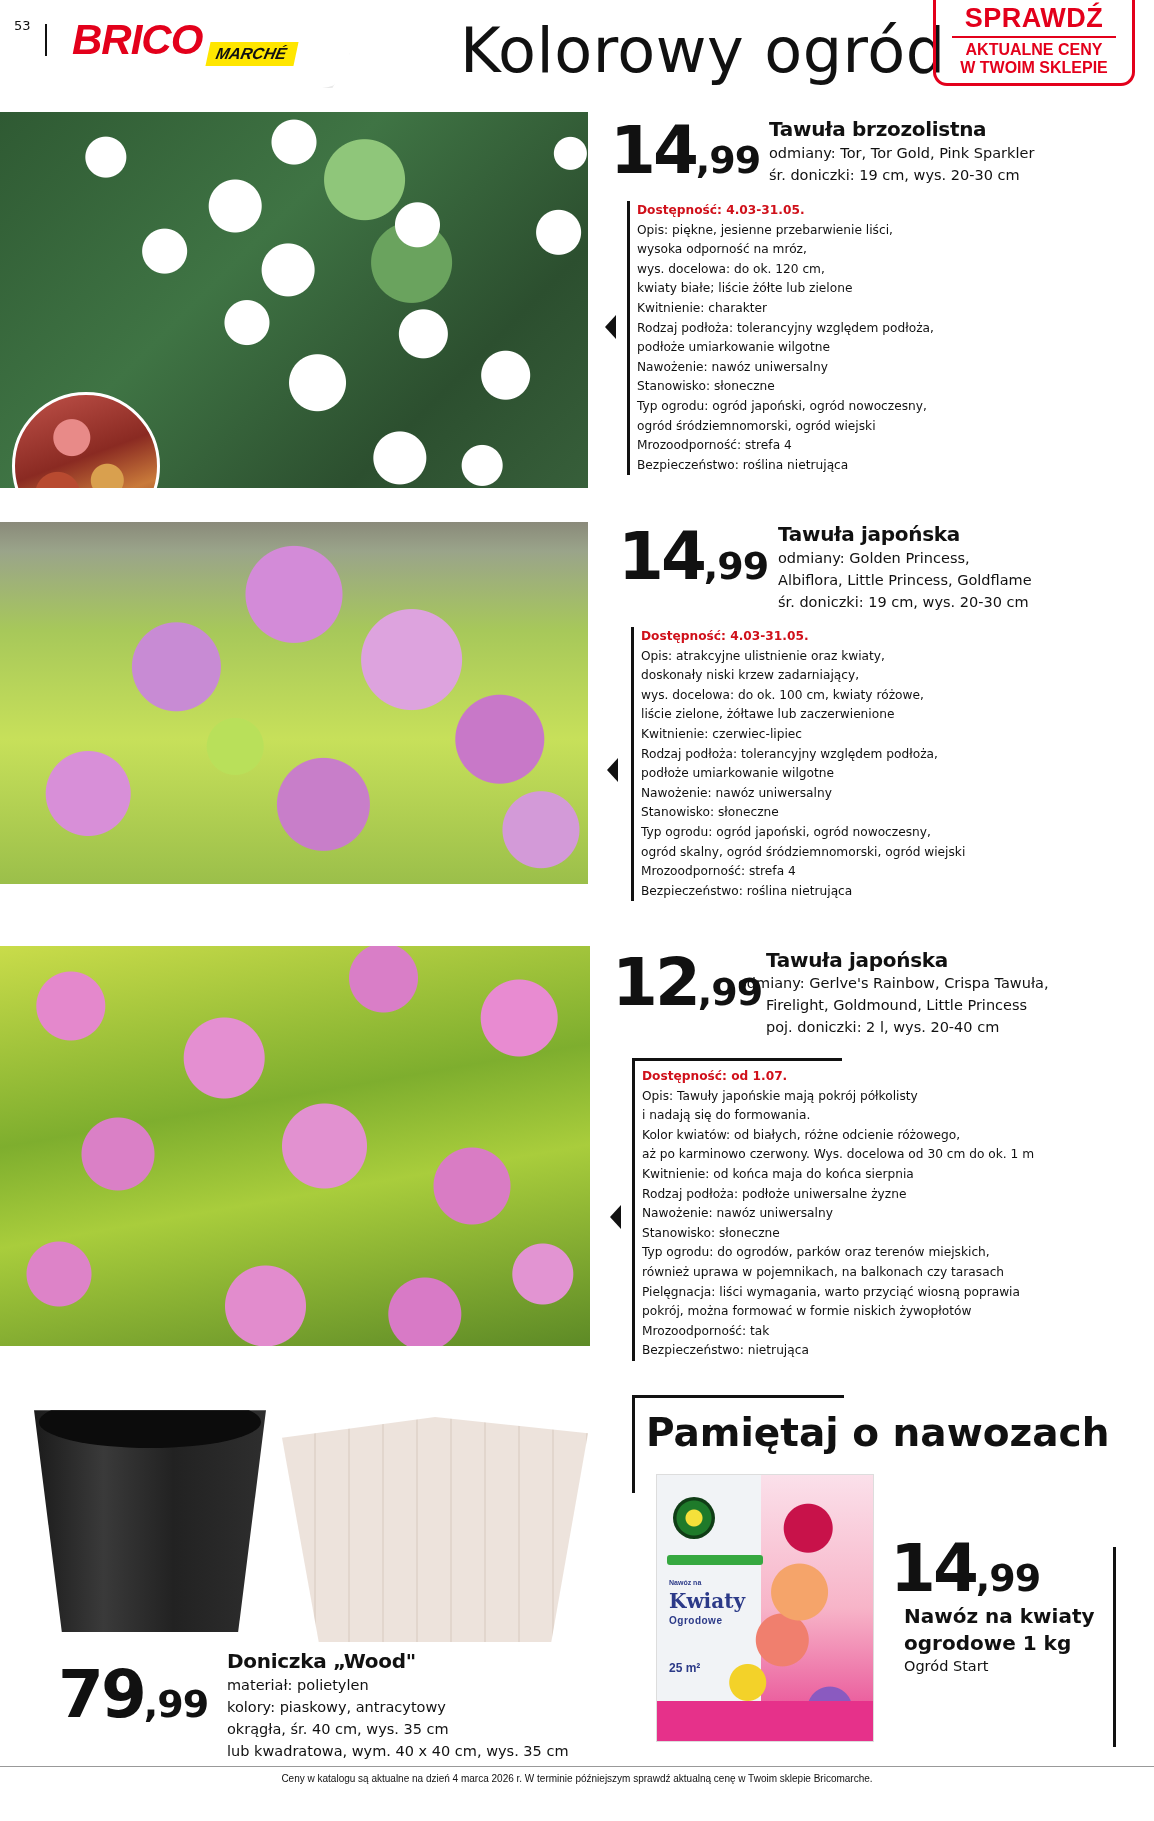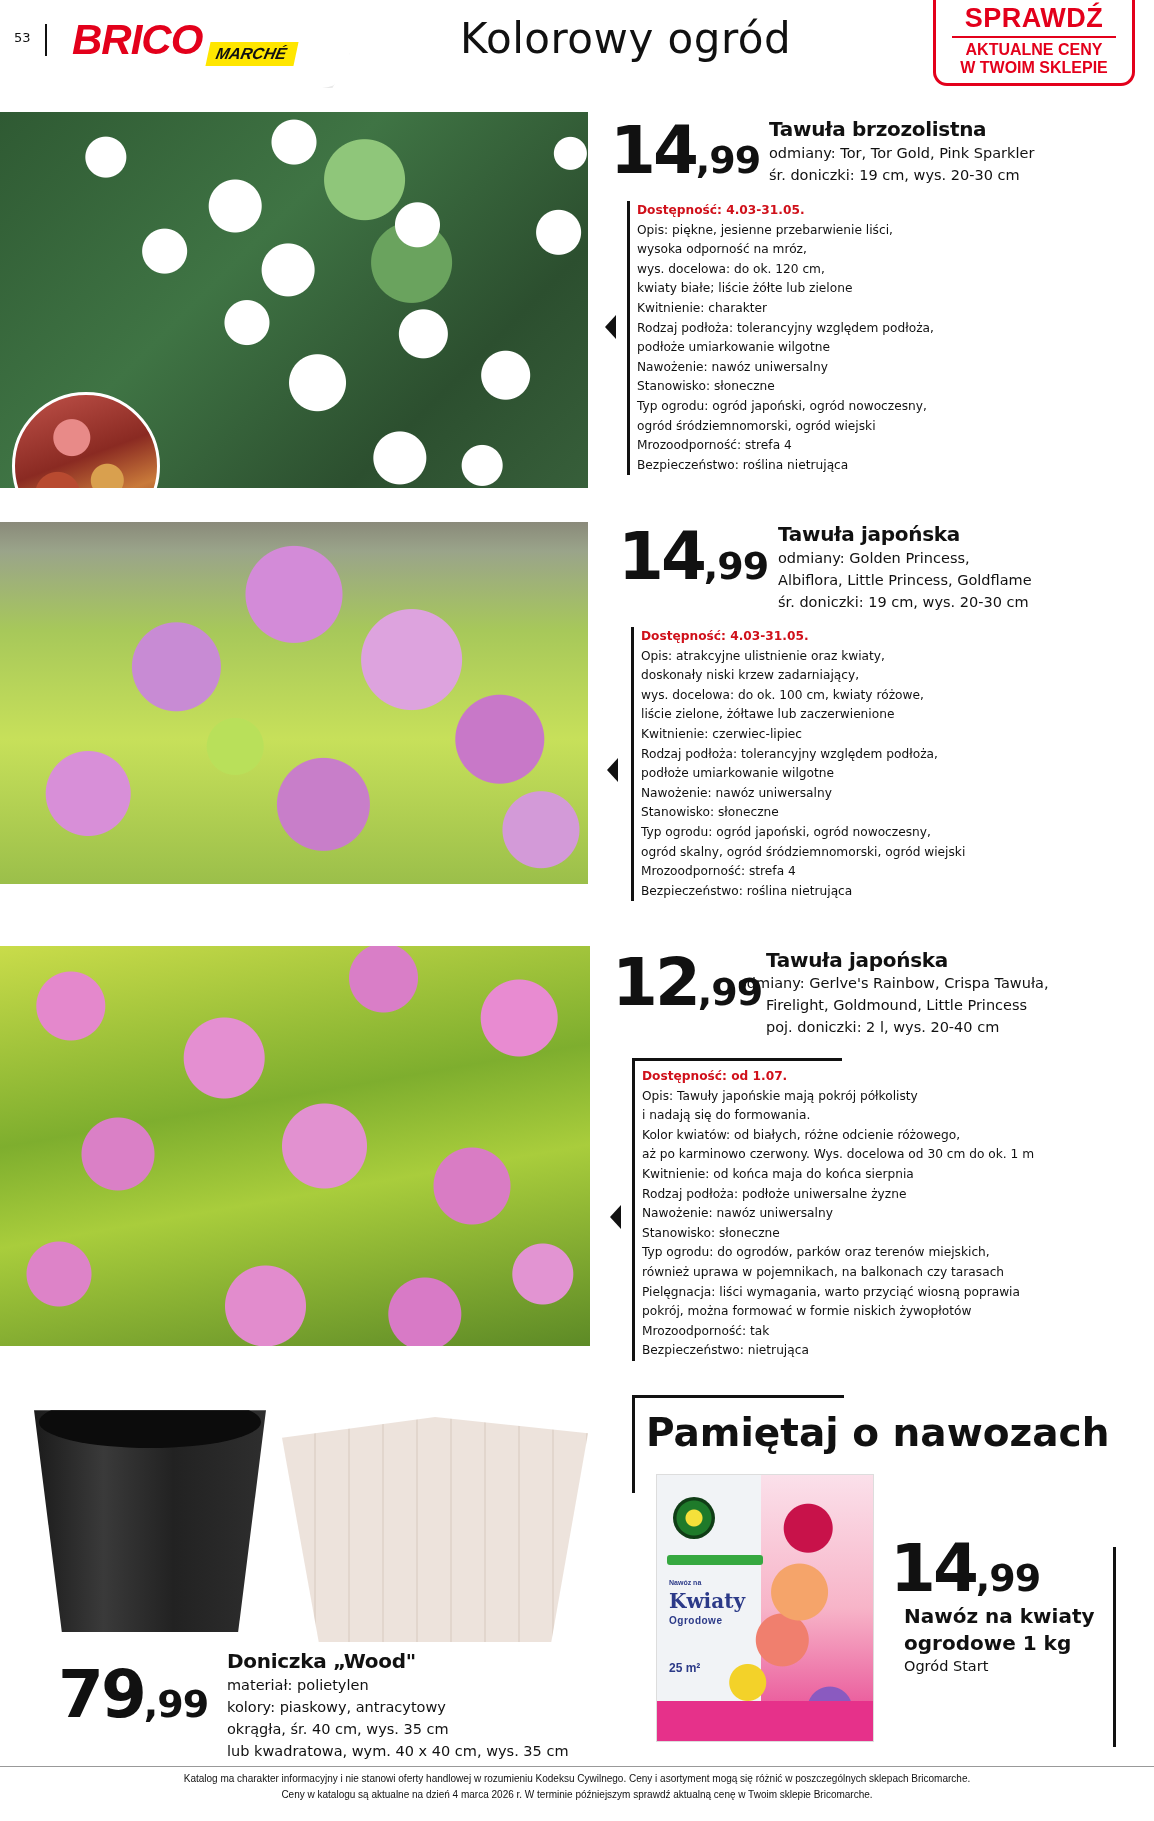--- a/index.html
+++ b/index.html
@@ -3,28 +3,28 @@
 <meta charset="utf-8">
 <style>
   * { box-sizing: border-box; margin: 0; padding: 0; }
   html, body { width: 1154px; height: 1821px; background: #ffffff; overflow: hidden; }
   body { position: relative; font-family: "Liberation Sans", "DejaVu Sans", sans-serif; color: #111; }
 
   
   .header-tab { position: absolute; left: 0; top: 0; width: 350px; height: 88px; background: #fff;
     border-bottom-right-radius: 28px; box-shadow: 0 4px 8px rgba(0,0,0,0.12);
     clip-path: polygon(0 0, 100% 0, 100% 60%, 95% 100%, 0 100%); }
-  .page-num { position: absolute; left: 14px; top: 30px; font-size: 13px; font-family: "DejaVu Sans", sans-serif; }
+  .page-num { position: absolute; left: 14px; top: 18px; font-size: 13px; font-family: "DejaVu Sans", sans-serif; }
   .page-divider { position: absolute; left: 45px; top: 24px; width: 2px; height: 32px; background: #111; }
   .logo { position: absolute; left: 72px; top: 14px; height: 60px; }
   .logo-brico { position: absolute; left: 0; top: 0; font-size: 42px; font-weight: 900; font-style: italic;
     color: #e3001b; letter-spacing: -1px; font-family: "Liberation Sans", sans-serif; line-height: 52px; }
   .logo-marche { position: absolute; left: 136px; top: 28px; background: #ffe600; padding: 1px 10px 1px 8px;
     font-size: 16px; font-weight: 900; font-style: italic; color: #111; transform: skewX(-12deg); line-height: 22px; }
-  .page-title { position: absolute; left: 460px; top: 14px; font-size: 42px; font-weight: 400; color: #111;
+  .page-title { position: absolute; left: 460px; top: 14px; font-size: 62px; font-weight: 400; color: #111;
     font-family: "DejaVu Sans", sans-serif; letter-spacing: 0.5px; }
   .check-badge { position: absolute; left: 933px; top: 0; width: 202px; height: 86px; border: 3px solid #e3001b;
     border-top: none; border-radius: 0 0 14px 14px; text-align: center; color: #e3001b; font-weight: 900; }
   .check-badge .b1 { font-size: 27px; line-height: 36px; border-bottom: 2px solid #e3001b; margin: 0 16px; letter-spacing: 0.5px; }
   .check-badge .b2 { font-size: 16px; line-height: 18px; margin-top: 3px; }
 
   
   .photo { position: absolute; overflow: hidden; }
   .photo-spirea-white { left: 0; top: 112px; width: 588px; height: 376px;
     background:
@@ -255,15 +255,14 @@
 </div>
 <div class="fert-right-rule"></div>
 <div class="fert-name">
   <div>Nawóz na kwiaty</div>
   <div>ogrodowe 1 kg</div>
 </div>
 <div class="fert-brand">Ogród Start</div>
 
 <div class="footer-rule"></div>
 <div class="footer">
-  <div>Katalog ma charakter informacyjny i nie stanowi oferty handlowej w rozumieniu Kodeksu Cywilnego. Ceny i asortyment mogą się różnić w poszczególnych sklepach Bricomarche.</div>
   <div>Ceny w katalogu są aktualne na dzień 4 marca 2026 r. W terminie późniejszym sprawdź aktualną cenę w Twoim sklepie Bricomarche.</div>
 </div>
 
 </body></html>

